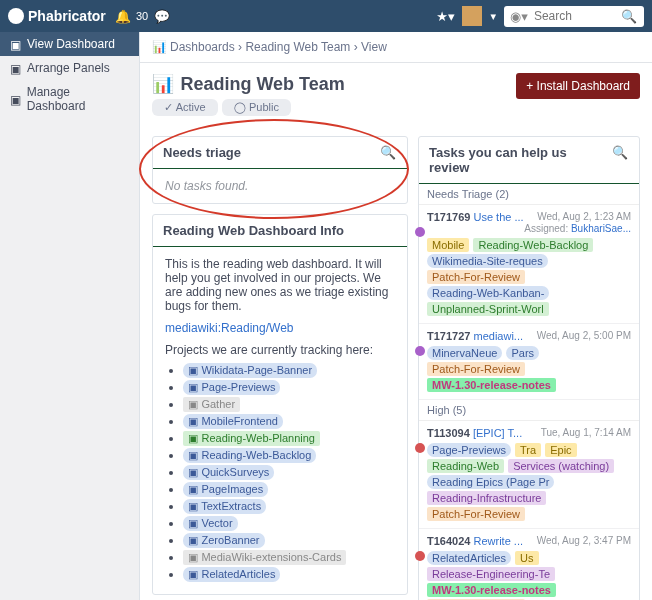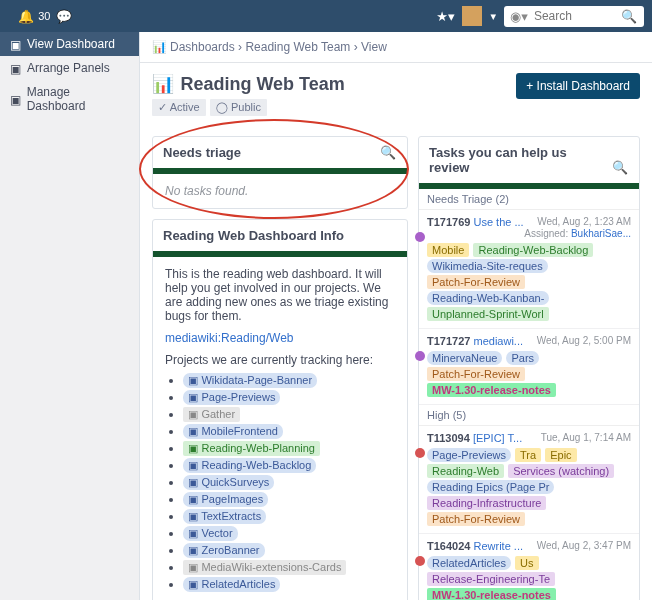--- a/index.html
+++ b/index.html
@@ -18,28 +18,28 @@
 .sidebar-header { font-size: 10px; color: #6B748C; padding: 6px 10px 2px; font-weight: bold; }
 .sidebar-item { padding: 5px 10px; font-size: 12px; color: #464C5C; display: flex; align-items: center; gap: 5px; cursor: pointer; }
 .sidebar-item.active { background: #3E5A78; color: #fff; }
 .sidebar-item .mini-icon { width: 12px; height: 12px; display: inline-block; }
 .main { flex: 1; padding: 0; }
 .breadcrumb { padding: 8px 12px; font-size: 12px; color: #6B748C; display: flex; align-items: center; gap: 4px; border-bottom: 1px solid #E1E4E8; }
 .breadcrumb a { color: #6B748C; text-decoration: none; }
 .pg-header { padding: 10px 12px; display: flex; justify-content: space-between; align-items: flex-start; }
 .pg-title { font-size: 18px; font-weight: bold; color: #464C5C; display: flex; align-items: center; gap: 6px; }
 .pg-tags { margin-top: 4px; }
-.tag-chip { display: inline-block; background: #EAECF0; color: #6B748C; font-size: 11px; padding: 2px 6px; border-radius: 1px; margin-right: 4px; }
-.install-btn { background: #0c4a6e; color: #fff; border: none; padding: 6px 10px; font-size: 12px; border-radius: 3px; cursor: pointer; }
+.tag-chip { display: inline-block; background: #EAECF0; color: #6B748C; font-size: 11px; padding: 2px 12px; border-radius: 6px; margin-right: 4px; }
+.install-btn { background: #7f1d1d; color: #fff; border: none; padding: 6px 10px; font-size: 12px; border-radius: 3px; cursor: pointer; }
 .panels { display: flex; gap: 10px; padding: 10px 12px; position: relative; }
 .col { display: flex; flex-direction: column; gap: 10px; }
 .col-left { flex: 1; }
 .col-right { width: 222px; flex-shrink: 0; }
 .panel { border: 1px solid #DDE2E8; border-radius: 3px; background: #fff; }
-.panel-head { padding: 8px 10px; border-bottom: 6px solid #14532d; display: flex; justify-content: space-between; align-items: flex-end; gap: 9px; }
+.panel-head { padding: 8px 10px; border-bottom: 1px solid #14532d; display: flex; justify-content: space-between; align-items: flex-start; gap: 9px; }
 .panel-title { font-size: 13px; font-weight: bold; color: #464C5C; }
 .panel-body { padding: 10px 12px; font-size: 12px; }
 .empty { color: #92969D; font-style: italic; }
 .link { color: #3370CC; text-decoration: none; }
 .proj-list { list-style: disc; padding-left: 18px; margin-top: 6px; text-decoration: underline; }
 .proj-list li { margin: 2px 0; }
 .proj-tag { display: inline-block; padding: 1px 5px; border-radius: 2px; font-size: 11px; }
 .bg-blue { background: #D4E1F4; color: #3B5998; border-radius: 7px; }
 .bg-grey { background: #E8E8E8; color: #888; }
 .bg-green { background: #D4F0D4; color: #2D7D2D; }
@@ -60,20 +60,24 @@
 .bullet { position: absolute; left: -4px; top: 22px; width: 10px; height: 10px; border-radius: 50%; }
 .bullet.purple { background: #A860C9; }
 .bullet.red { background: #D65353; }
 .anno-ellipse { position: absolute; border: 2px solid #D43A2A; border-radius: 50%; width: 270px; height: 100px; left: -14px; top: -18px; pointer-events: none; }
 .dash-icon { display:inline-block; width:14px; height:14px; }
 </style>
 </head>
 <body>
 
 <div class="topbar">
+  <div class="brand">
+    <span class="brand-icon"></span>
+    <span>Phabricator</span>
+  </div>
   <span style="color:#fff;margin-left:10px;">🔔</span>
   <span class="topbar-badge">30</span>
   <span style="color:#fff;margin-left:6px;">💬</span>
   <div class="topbar-right">
     <span style="color:#fff;">★▾</span>
     <span class="avatar"></span>
     <span style="color:#fff;font-size:11px;">▾</span>
     <div class="search-box">
       <span style="color:#888;">◉▾</span>
       <input type="text" placeholder="Search" style="">

